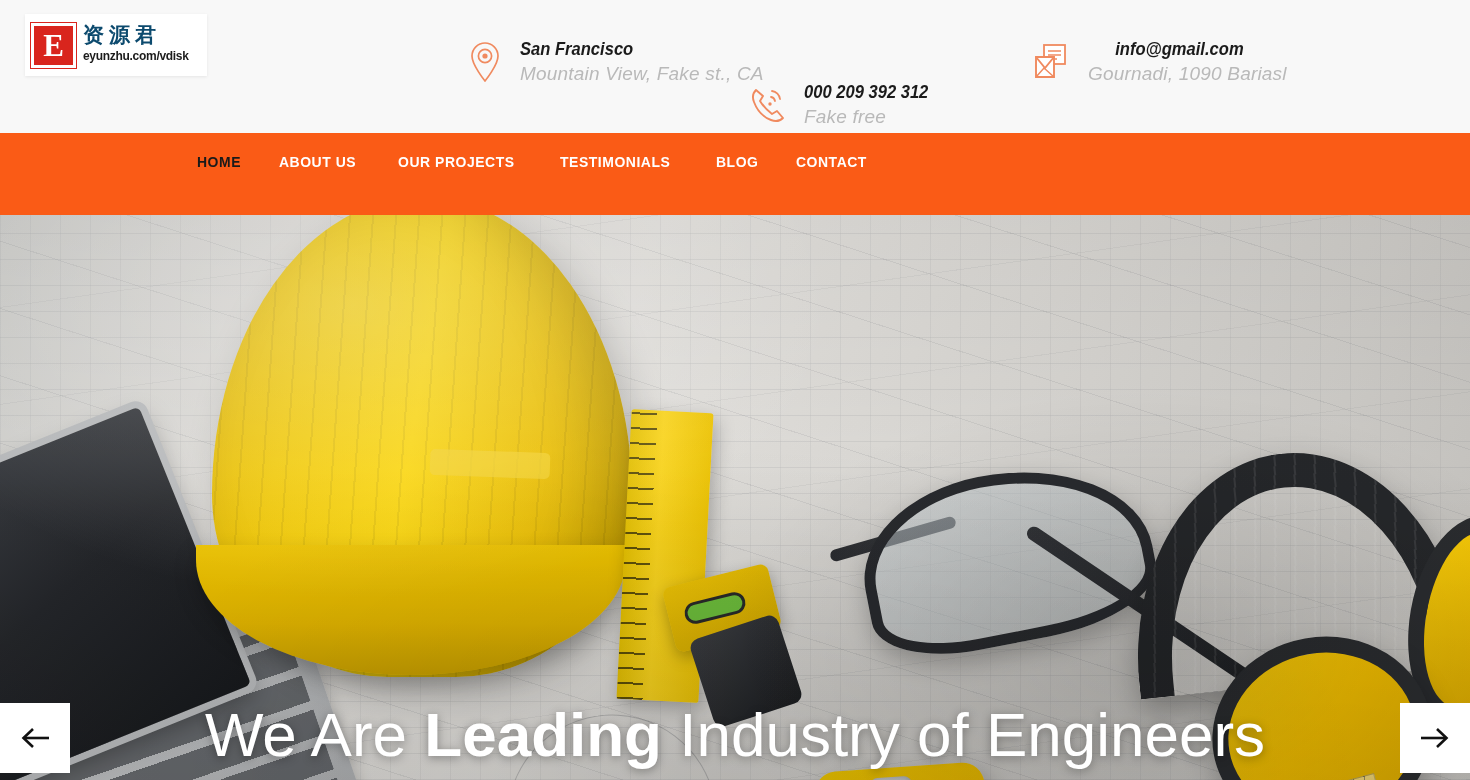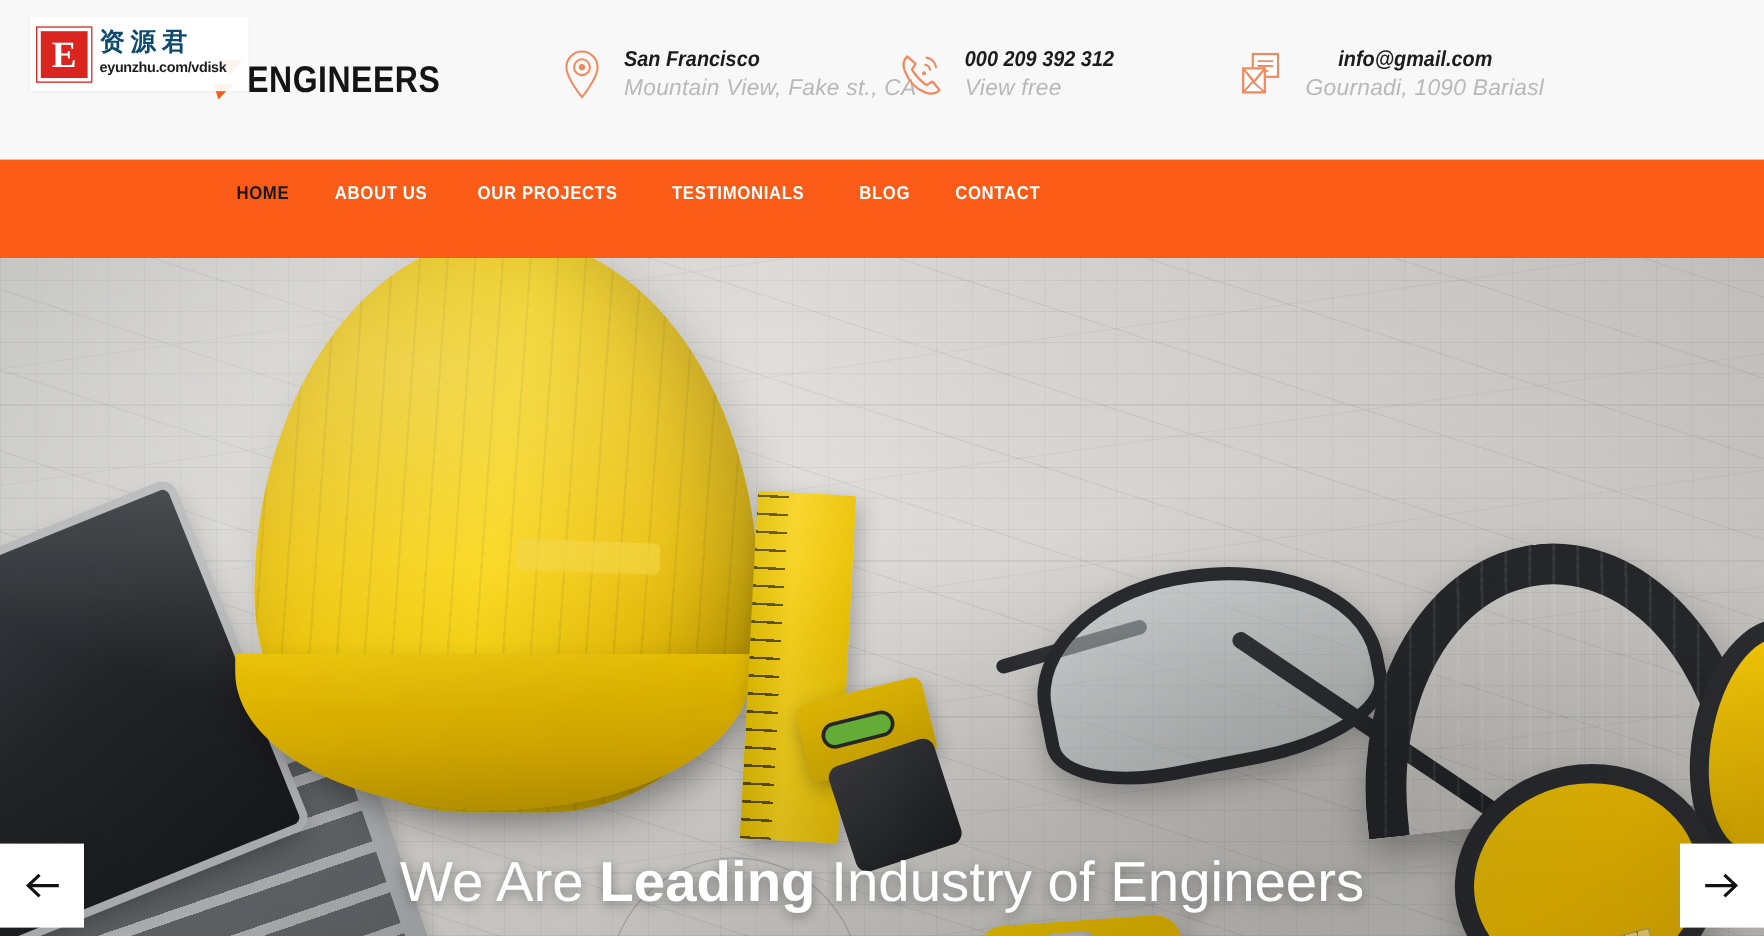--- a/index.html
+++ b/index.html
@@ -27,21 +27,21 @@
     transform:scaleX(0.86); transform-origin:left center;
     line-height:34px; white-space:nowrap;
   }
 
   .contacts {
     position:absolute; left:465px; top:38px;
     display:flex; align-items:flex-start; gap:0;font-style:italic;
   }
   .contact { display:flex; align-items:center; gap:15px; }
   .contact.loc { width:284px; }
-  .contact.phone { width:284px; }
+  .contact.phone { width:284px;margin-top:43px; }
   .contact.mail { width:300px;text-align:center; }
   .ci { width:40px; height:46px; flex:0 0 40px; display:flex; align-items:center; justify-content:center; }
   .ci svg { display:block; }
   .ctext { display:flex; flex-direction:column; justify-content:center; }
   .ctitle {
     font-size:18px; font-weight:bold; color:#1b1b1b;
     line-height:22px; letter-spacing:0px;
     transform:scaleX(0.92); transform-origin:left center;
     white-space:nowrap;
   }
@@ -256,21 +256,21 @@
     mask-image:linear-gradient(180deg,#000 0 13px, transparent 13px);
   }
 
   .hero-dim {
     position:absolute; inset:0;
     background:linear-gradient(180deg, rgba(0,0,0,.06) 0%, rgba(0,0,0,.02) 45%, rgba(0,0,0,.10) 100%);
   }
 
   .hero-title {
     position:absolute; left:0; right:0; top:492px; text-align:center;
-    font-size:47px; color:#ffffff; line-height:56px;
+    font-size:62px; color:#ffffff; line-height:56px;
     letter-spacing:0px; white-space:nowrap;
     text-shadow:0 2px 10px rgba(0,0,0,.35);
     font-weight:300;
   }
   .hero-title .pre, .hero-title .post { font-weight:400; }
   .hero-title .strong { font-weight:bold; }
 
   
   .arrow-btn {
     position:absolute; width:70px; height:70px; background:#ffffff;
@@ -308,29 +308,20 @@
     font-family:"Liberation Sans", sans-serif; letter-spacing:-0.3px;
   }
 </style>
 </head>
 <body>
 
 <div id="page">
 
   <div class="topbar">
 
-    <div class="brand">
-      <span class="brand-mark">
-        <svg width="26" height="34" viewBox="0 0 26 34">
-          <polygon points="4,0 24,0 13,13" fill="#fa5b16"></polygon>
-          <polygon points="0,20 16,20 4,33" fill="#fa5b16"></polygon>
-        </svg>
-      </span>
-      <span class="brand-text">ENGINEERS</span>
-    </div>
 
     <div class="contacts">
 
       <div class="contact loc">
         <span class="ci">
           <svg width="30" height="42" viewBox="0 0 30 42">
             <path d="M15 2 C7.8 2 2 7.8 2 15 C2 24 15 40 15 40 C15 40 28 24 28 15 C28 7.8 22.2 2 15 2 Z" fill="none" stroke="#f08a5f" stroke-width="1.7"></path>
             <circle cx="15" cy="15" r="6.6" fill="none" stroke="#f08a5f" stroke-width="1.7"></circle>
             <circle cx="15" cy="15" r="2.6" fill="#f08a5f"></circle>
           </svg>
@@ -345,21 +336,21 @@
         <span class="ci">
           <svg width="38" height="40" viewBox="0 0 38 40">
             <path d="M6 5 C3 8 2 12 4 17 C7 25 13 32 21 35 C26 37 30 36 33 33 L27 26 L22 29 C18 26 13 21 10 16 L13 11 Z" fill="none" stroke="#f08a5f" stroke-width="1.9" stroke-linejoin="round"></path>
             <path d="M22 6 A9 9 0 0 1 30 14" fill="none" stroke="#f08a5f" stroke-width="1.8" stroke-linecap="round"></path>
             <path d="M21 12 A5 5 0 0 1 25 16" fill="none" stroke="#f08a5f" stroke-width="1.8" stroke-linecap="round"></path>
             <circle cx="20" cy="19" r="1.7" fill="#f08a5f"></circle>
           </svg>
         </span>
         <span class="ctext">
           <span class="ctitle">000 209 392 312</span>
-          <span class="csub">View free</span>
+          <span class="csub">Fake free</span>
         </span>
       </div>
 
       <div class="contact mail">
         <span class="ci">
           <svg width="40" height="40" viewBox="0 0 40 40">
             <rect x="11" y="3" width="21" height="19" fill="#ffffff" stroke="#f08a5f" stroke-width="1.8"></rect>
             <line x1="15" y1="9" x2="28" y2="9" stroke="#f08a5f" stroke-width="1.5"></line>
             <line x1="15" y1="13" x2="28" y2="13" stroke="#f08a5f" stroke-width="1.5"></line>
             <line x1="15" y1="17" x2="24" y2="17" stroke="#f08a5f" stroke-width="1.5"></line>

